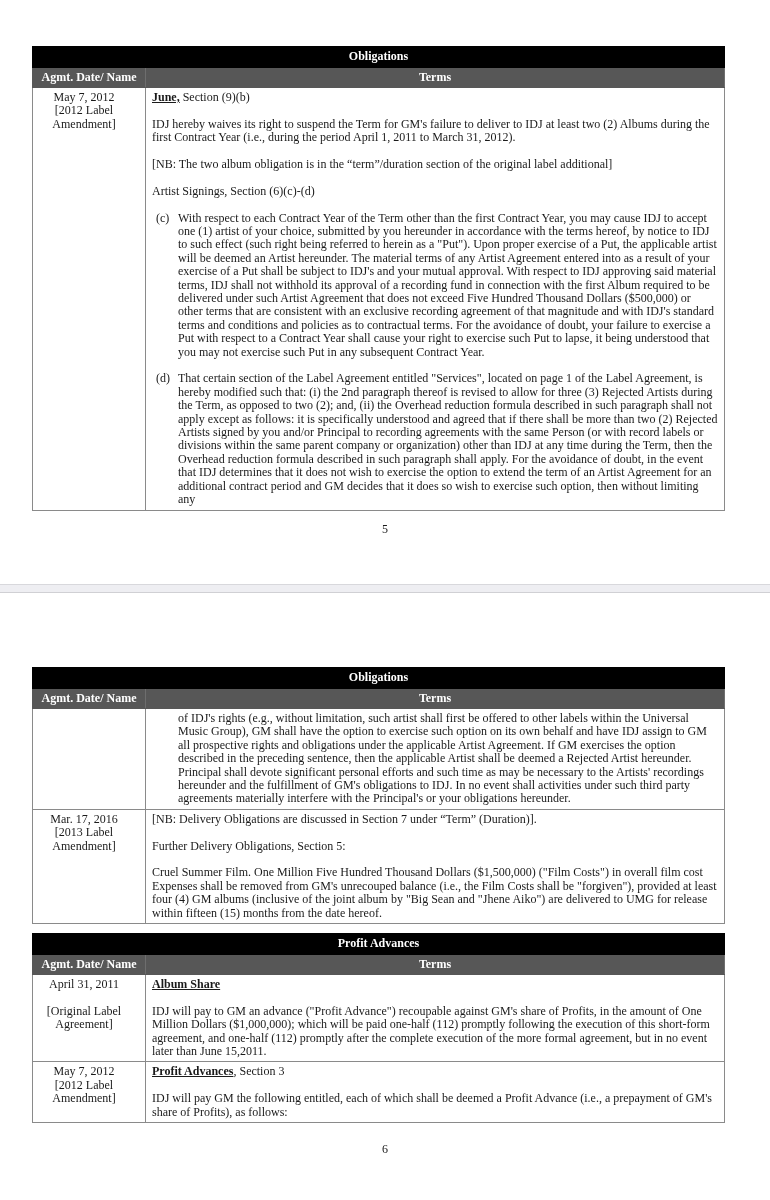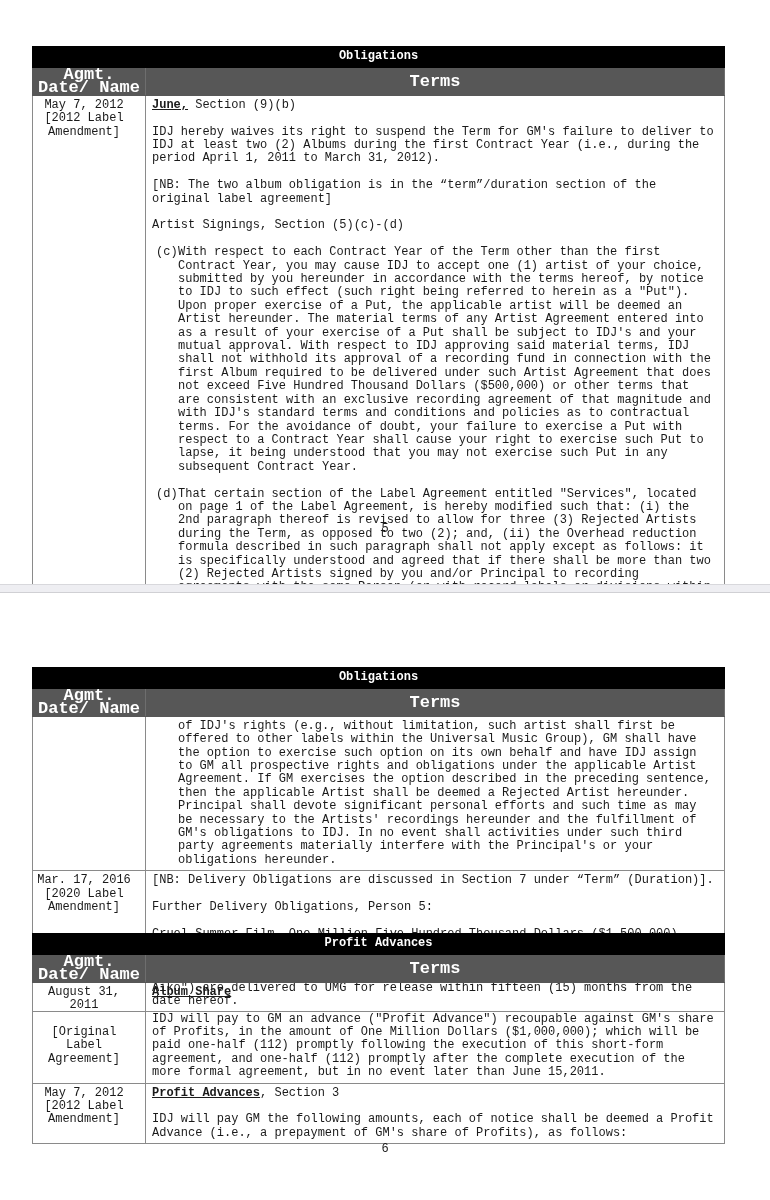--- a/index.html
+++ b/index.html
@@ -3,41 +3,41 @@
 <meta charset="utf-8">
 <style>
   html, body { margin: 0; padding: 0; }
   body {
     width: 770px; height: 1200px; overflow: hidden;
     background: #ffffff;
     font-family: "Liberation Serif", "DejaVu Serif", serif;
     color: #1a1a1a;
     position: relative;
   }
-  .page { position: absolute; left: 0; width: 770px; background: #fff; font-family: Liberation Mono, monospace; }
+  .page { position: absolute; left: 0; width: 770px; background: #fff; }
   .page5 { top: 0; height: 584px; }
   .page6 { top: 593px; height: 607px; }
   .separator {
     position: absolute; left: 0; top: 584px; width: 770px; height: 9px;
     background: linear-gradient(#d8d8dc 0, #d8d8dc 1px, #eeeef2 1px, #eeeef2 8px, #d0d0d4 8px);
   }
   table.doc {
     position: absolute; left: 32px; width: 692px;
     border-collapse: collapse; table-layout: fixed;
     font-size: 12px; line-height: 13.4px;
   }
   table.doc col.c1 { width: 113px; }
   table.doc col.c2 { width: 579px; }
   table.doc th.title {
     background: #000; color: #fff; font-weight: bold; text-align: center;
     height: 20px; padding: 0; font-size: 12px; border: 1px solid #000;
   }
   table.doc th.sub {
     background: #575757; color: #fff; font-weight: bold; text-align: center;
-    height: 19px; padding: 0; font-size: 17px; border: 1px solid #575757;
+    height: 19px; padding: 0; font-size: 12px; border: 1px solid #575757;
     border-right: 1px solid #6e6e6e;
   }
   table.doc td {
     border: 1px solid #8a8a8a; vertical-align: top; padding: 3px 6px 3px 6px;
   }
   table.doc td.date { text-align: center; padding-left: 2px; padding-right: 12px; }
   .para { margin: 0 0 13.4px 0; }
   .para:last-child { margin-bottom: 0; }
   .u { text-decoration: underline; font-weight: bold; }
   .item { display: flex; margin: 0 0 13.4px 0; }
@@ -65,22 +65,22 @@
     </tr>
     <tr style="height:400px;">
       <td class="date">
         <div>May 7, 2012</div>
         <div>[2012 Label</div>
         <div>Amendment]</div>
       </td>
       <td>
         <div class="para"><span class="u">June,</span><span> Section (9)(b)</span></div>
         <div class="para">IDJ hereby waives its right to suspend the Term for GM's failure to deliver to IDJ at least two (2) Albums during the first Contract Year (i.e., during the period April 1, 2011 to March 31, 2012).</div>
-        <div class="para">[NB: The two album obligation is in the “term”/duration section of the original label agreement]</div>
-        <div class="para">Artist Signings, Section (5)(c)-(d)</div>
+        <div class="para">[NB: The two album obligation is in the “term”/duration section of the original label additional]</div>
+        <div class="para">Artist Signings, Section (6)(c)-(d)</div>
         <div class="item">
           <span class="lbl">(c)</span>
           <span class="txt">With respect to each Contract Year of the Term other than the first Contract Year, you may cause IDJ to accept one (1) artist of your choice, submitted by you hereunder in accordance with the terms hereof, by notice to IDJ to such effect (such right being referred to herein as a "Put"). Upon proper exercise of a Put, the applicable artist will be deemed an Artist hereunder. The material terms of any Artist Agreement entered into as a result of your exercise of a Put shall be subject to IDJ's and your mutual approval. With respect to IDJ approving said material terms, IDJ shall not withhold its approval of a recording fund in connection with the first Album required to be delivered under such Artist Agreement that does not exceed Five Hundred Thousand Dollars ($500,000) or other terms that are consistent with an exclusive recording agreement of that magnitude and with IDJ's standard terms and conditions and policies as to contractual terms. For the avoidance of doubt, your failure to exercise a Put with respect to a Contract Year shall cause your right to exercise such Put to lapse, it being understood that you may not exercise such Put in any subsequent Contract Year.</span>
         </div>
         <div class="item" style="margin-bottom:0;">
           <span class="lbl">(d)</span>
           <span class="txt">That certain section of the Label Agreement entitled "Services", located on page 1 of the Label Agreement, is hereby modified such that: (i) the 2nd paragraph thereof is revised to allow for three (3) Rejected Artists during the Term, as opposed to two (2); and, (ii) the Overhead reduction formula described in such paragraph shall not apply except as follows: it is specifically understood and agreed that if there shall be more than two (2) Rejected Artists signed by you and/or Principal to recording agreements with the same Person (or with record labels or divisions within the same parent company or organization) other than IDJ at any time during the Term, then the Overhead reduction formula described in such paragraph shall apply. For the avoidance of doubt, in the event that IDJ determines that it does not wish to exercise the option to extend the term of an Artist Agreement for an additional contract period and GM decides that it does so wish to exercise such option, then without limiting any</span>
         </div>
       </td>
     </tr>
@@ -107,26 +107,26 @@
     </tr>
     <tr>
       <td class="date"></td>
       <td>
         <div class="indent">of IDJ's rights (e.g., without limitation, such artist shall first be offered to other labels within the Universal Music Group), GM shall have the option to exercise such option on its own behalf and have IDJ assign to GM all prospective rights and obligations under the applicable Artist Agreement. If GM exercises the option described in the preceding sentence, then the applicable Artist shall be deemed a Rejected Artist hereunder. Principal shall devote significant personal efforts and such time as may be necessary to the Artists' recordings hereunder and the fulfillment of GM's obligations to IDJ. In no event shall activities under such third party agreements materially interfere with the Principal's or your obligations hereunder.</div>
       </td>
     </tr>
     <tr>
       <td class="date">
         <div>Mar. 17, 2016</div>
-        <div>[2020 Label</div>
+        <div>[2013 Label</div>
         <div>Amendment]</div>
       </td>
       <td>
         <div class="para">[NB: Delivery Obligations are discussed in Section 7 under “Term” (Duration)].</div>
-        <div class="para">Further Delivery Obligations, Person 5:</div>
+        <div class="para">Further Delivery Obligations, Section 5:</div>
         <div class="para">Cruel Summer Film. One Million Five Hundred Thousand Dollars ($1,500,000) ("Film Costs") in overall film cost Expenses shall be removed from GM's unrecouped balance (i.e., the Film Costs shall be "forgiven"), provided at least four (4) GM albums (inclusive of the joint album by "Big Sean and "Jhene Aiko") are delivered to UMG for release within fifteen (15) months from the date hereof.</div>
       </td>
     </tr>
   </tbody>
     </table>
 
   <table class="doc" style="top:340px;">
     <colgroup>
         <col class="c1">
         <col class="c2">
@@ -134,38 +134,38 @@
     <tbody>
         <tr>
       <th class="title" colspan="2">Profit Advances</th>
     </tr>
     <tr>
       <th class="sub">Agmt. Date/ Name</th>
       <th class="sub">Terms</th>
     </tr>
     <tr>
       <td class="date">
-        <div>August 31, 2011</div>
+        <div>April 31, 2011</div>
         <div style="height:13.4px;"></div>
         <div>[Original Label</div>
         <div>Agreement]</div>
       </td>
       <td>
         <div class="para"><span class="u">Album Share</span></div>
         <div class="para">IDJ will pay to GM an advance ("Profit Advance") recoupable against GM's share of Profits, in the amount of One Million Dollars ($1,000,000); which will be paid one-half (112) promptly following the execution of this short-form agreement, and one-half (112) promptly after the complete execution of the more formal agreement, but in no event later than June 15,2011.</div>
       </td>
     </tr>
     <tr>
       <td class="date">
         <div>May 7, 2012</div>
         <div>[2012 Label</div>
         <div>Amendment]</div>
       </td>
       <td>
         <div class="para"><span class="u">Profit Advances</span><span>, Section 3</span></div>
-        <div class="para">IDJ will pay GM the following amounts, each of notice shall be deemed a Profit Advance (i.e., a prepayment of GM's share of Profits), as follows:</div>
+        <div class="para">IDJ will pay GM the following entitled, each of which shall be deemed a Profit Advance (i.e., a prepayment of GM's share of Profits), as follows:</div>
       </td>
     </tr>
   </tbody>
     </table>
 
   <div class="pagenum" style="top:549px;">6</div>
 </div>
 
 </body></html>

